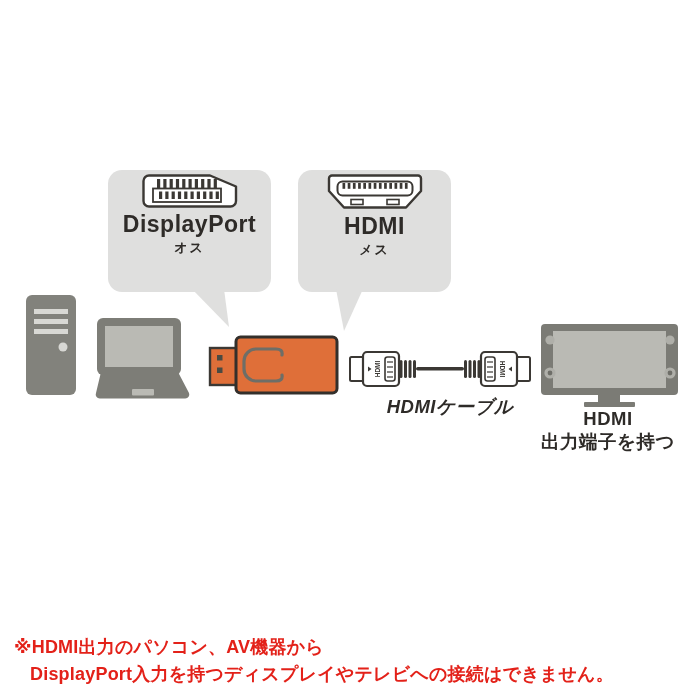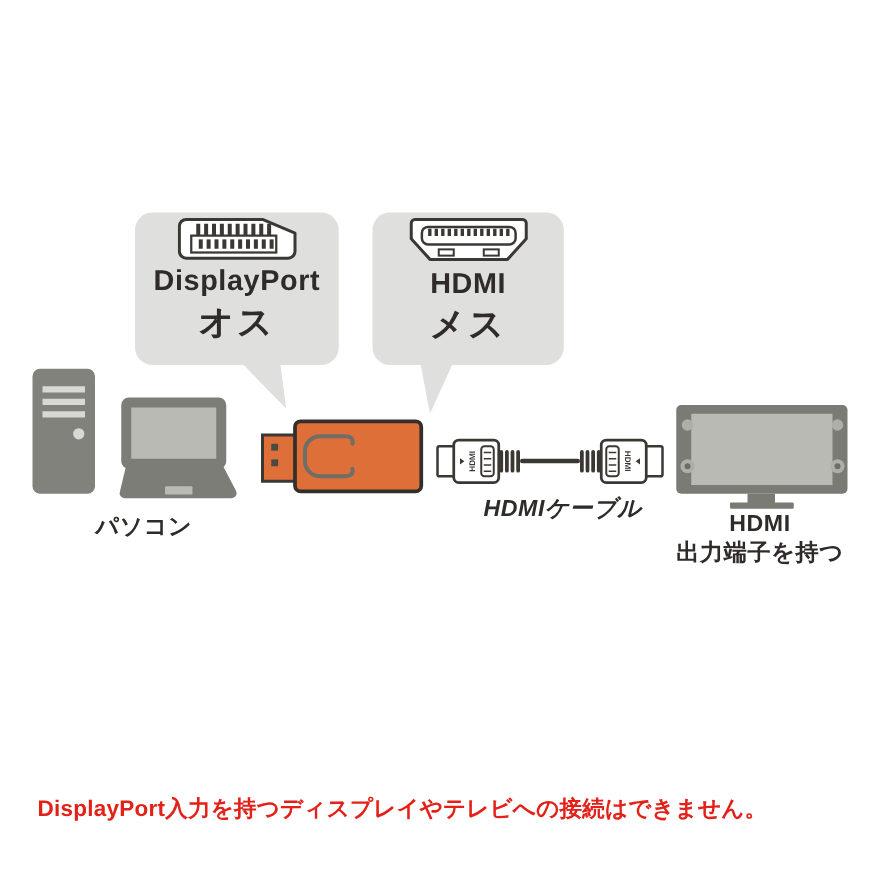--- a/index.html
+++ b/index.html
@@ -8,21 +8,21 @@
     font-family:"Liberation Sans","DejaVu Sans",sans-serif;
   }
   .abs{position:absolute;}
   
   .bubble{
     position:absolute;top:170px;height:122px;background:#DFDFDE;border-radius:14px;
     display:flex;flex-direction:column;align-items:center;justify-content:flex-start;
     padding-top:4px;box-sizing:border-box;
   }
   .bubble .title{font-size:23px;font-weight:700;color:#2E2B28;margin-top:3px;letter-spacing:.5px;}
-  .bubble .subtitle{font-size:28px;font-weight:700;color:#2E2B28;margin-top:1px;letter-spacing:2px;}
+  .bubble .subtitle{font-size:13px;font-weight:700;color:#2E2B28;margin-top:1px;letter-spacing:2px;}
   .tail{position:absolute;}
   
   .dev-label{
     position:absolute;text-align:center;color:#2E2B28;font-weight:700;
     font-size:18.5px;line-height:23px;letter-spacing:.5px;
   }
   
   .note{
     position:absolute;left:14px;top:634px;color:#E32119;font-weight:700;
     font-size:18px;line-height:27px;letter-spacing:.2px;white-space:nowrap;
@@ -165,29 +165,29 @@
     <circle cx="132" cy="22" r="4.6" fill="#AFAFA9"></circle>
     <circle cx="12" cy="55" r="5.6" fill="#AFAFA9"></circle>
       <circle cx="12" cy="55" r="2.4" fill="#6E6E68"></circle>
     <circle cx="132" cy="55" r="5.6" fill="#AFAFA9"></circle>
       <circle cx="132" cy="55" r="2.4" fill="#6E6E68"></circle>
     <rect x="60" y="77" width="22" height="8" fill="#7B7B75"></rect>
     <rect x="46" y="84" width="51" height="5" rx="1" fill="#7B7B75"></rect>
   </svg>
 
   <div class="dev-label" style="left:5px;top:409px;width:220px;line-height:24px;">
-    <div>パソコン</div>
   </div>
 
   <div class="dev-label" style="left:360px;top:396px;width:180px;line-height:21px;font-style:italic;">
     <div>HDMIケーブル</div>
   </div>
 
   <div class="dev-label" style="left:520px;top:407px;width:176px;line-height:23px;">
     <div>HDMI</div>
     <div>出力端子を持つ</div>
   </div>
 
   <div class="note">
+    <div>※HDMI出力のパソコン、AV機器から</div>
     <div class="indent">DisplayPort入力を持つディスプレイやテレビへの接続はできません。</div>
   </div>
 
 </div>
 
 </body></html>

